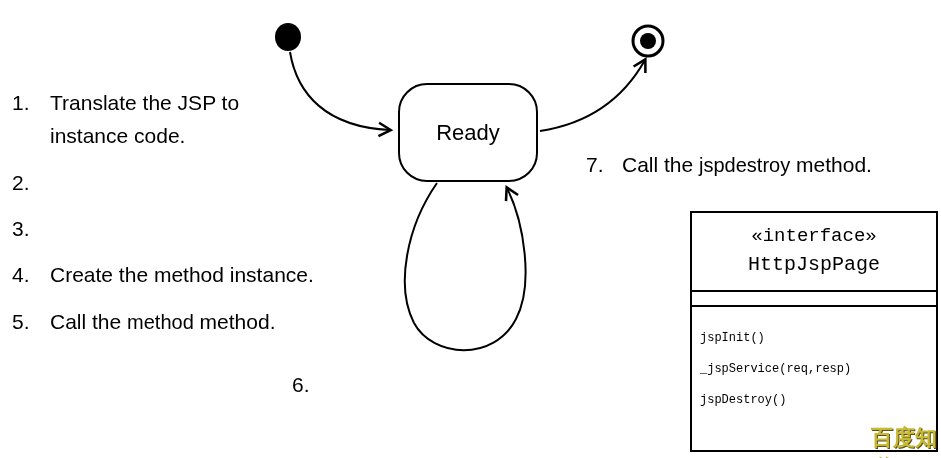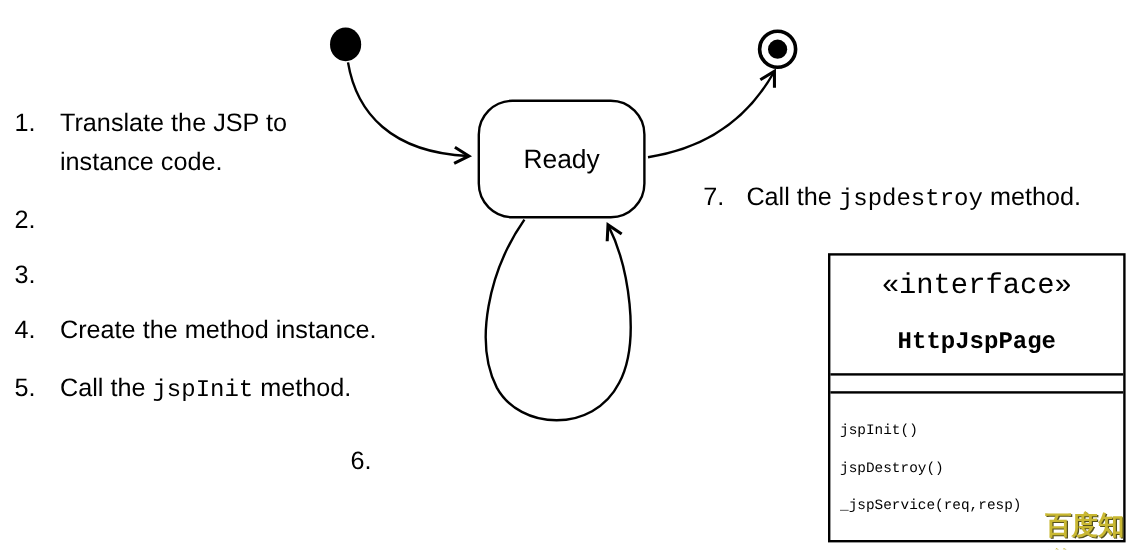--- a/index.html
+++ b/index.html
@@ -12,37 +12,37 @@
     color: #000;
     font-family: "Liberation Sans", sans-serif;
   }
   .layer { position: absolute; left: 0; top: 0; }
 
   
   .steps { position: absolute; left: 12px; top: 86px; width: 420px; }
   .step { display: flex; font-size: 21px; line-height: 33px; margin-bottom: 13px; }
   .step .num { flex: 0 0 38px; width: 38px; }
   .step .txt { white-space: pre-wrap; }
-  .mono { font-family: Liberation Mono, monospace; font-size: 20px; }
+  .mono { font-family: Liberation Sans, sans-serif; font-size: 20px; }
 
   
   .step-float { position: absolute; display: flex; font-size: 21px; line-height: 30px; }
   .step-float .num { flex: 0 0 36px; width: 36px; }
   .step-float .txt { white-space: pre-wrap; }
 
   
   .ibox {
     position: absolute; left: 690px; top: 211px;
     width: 248px; height: 241px; box-sizing: border-box;
     border: 2px solid #000; background: #fff;
     font-family: "Liberation Mono", "DejaVu Sans Mono", monospace;
   }
   .ibox-header { text-align: center; padding: 12px 0 14px; border-bottom: 2px solid #000; }
-  .stereotype { font-size: 24px; }
-  .iname { font-size: 20px; font-weight: bold; margin-top: 22px; }
+  .stereotype { font-size: 19px; }
+  .iname { font-size: 20px; font-weight: normal; margin-top: 6px; }
   .ibox-empty { height: 13px; border-bottom: 2px solid #000; }
   .ibox-methods { padding: 16px 4px 8px 8px; font-size: 12px; line-height: 31px; }
 
   
   .watermark {
     position: absolute; left: 843px; top: 423px;
     font-size: 22px; font-weight: bold;
     color: #c9b832; text-shadow: 1px 1px 0 #55511d;
     font-family: "Liberation Sans", sans-serif;
     margin-left: 28px;
@@ -91,21 +91,21 @@
       <span class="num">3.</span>
     </div>
 
     <div class="step">
       <span class="num">4.</span>
       <span class="txt"><span>Create the method instance.</span><span class="mono"></span><span></span></span>
     </div>
 
     <div class="step">
       <span class="num">5.</span>
-      <span class="txt"><span>Call the </span><span class="mono">jspInit</span><span> method.</span></span>
+      <span class="txt"><span>Call the </span><span class="mono">method</span><span> method.</span></span>
     </div>
 
   </div>
 
   <div class="step-float" style="left:292px; top:370px;">
     <span class="num">6.</span>
   </div>
 
   <div class="step-float" style="left:586px; top:150px;">
     <span class="num">7.</span>
@@ -113,20 +113,20 @@
   </div>
 
   <div class="ibox">
     <div class="ibox-header">
       <div class="stereotype">«interface»</div>
       <div class="iname">HttpJspPage</div>
     </div>
     <div class="ibox-empty"></div>
     <div class="ibox-methods">
       <div>jspInit()</div>
+      <div>_jspService(req,resp)</div>
       <div>jspDestroy()</div>
-      <div>_jspService(req,resp)</div>
     </div>
   </div>
 
   <div class="watermark">百度知道</div>
 
 </div>
 
 </body></html>

